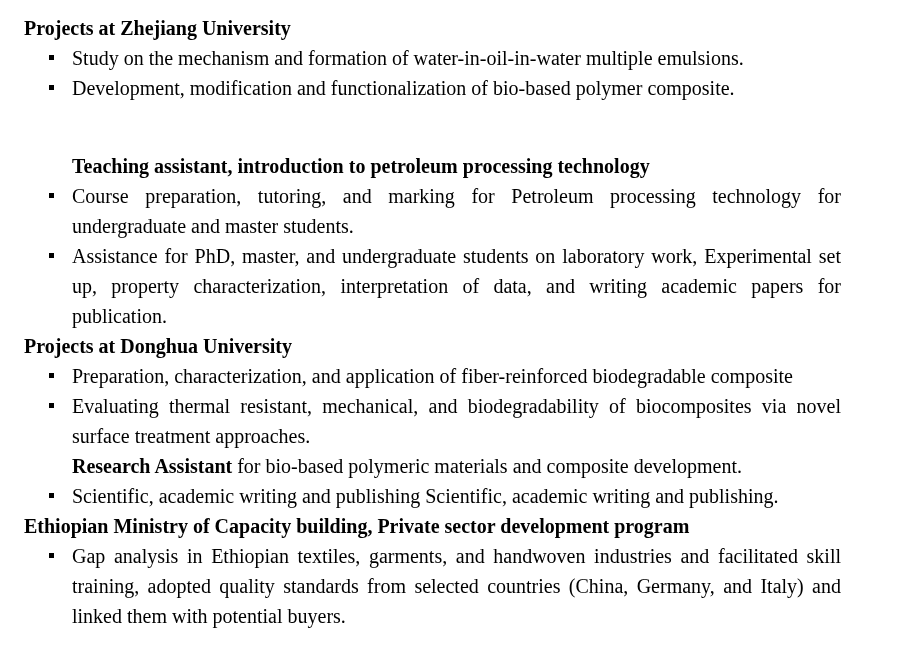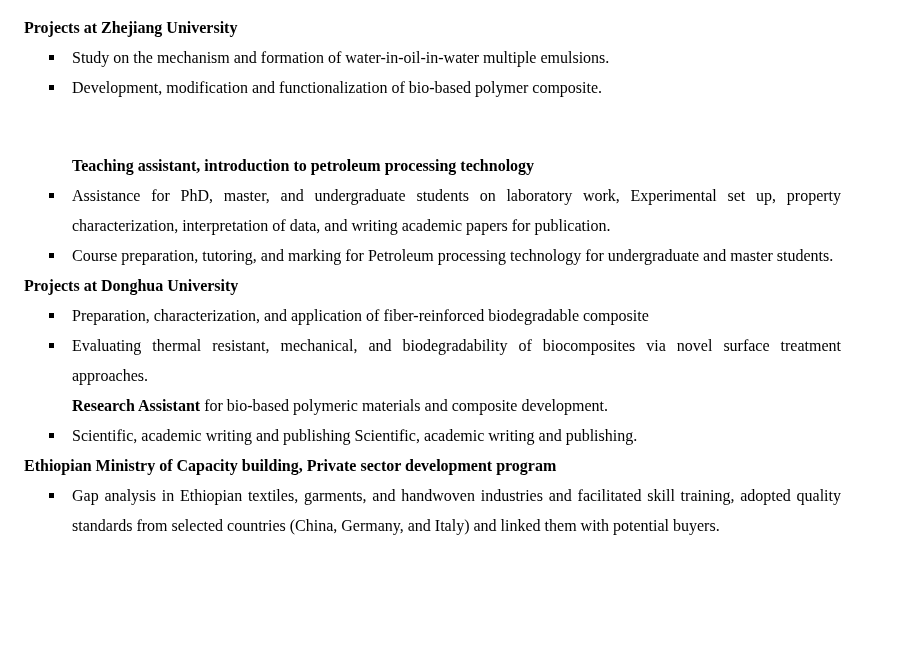--- a/index.html
+++ b/index.html
@@ -7,21 +7,21 @@
     padding: 0;
     background: #ffffff;
   }
   .page {
     position: relative;
     width: 897px;
     height: 650px;
     background: #ffffff;
     color: #000000;
     font-family: "Liberation Serif", "DejaVu Serif", serif;
-    font-size: 16px;
+    font-size: 20px;
     line-height: 30px;
     box-sizing: border-box;
     padding: 13px 56px 0 24px;
     overflow: hidden;
   }
   .section-heading {
     font-weight: bold;
   }
   .item {
     position: relative;
@@ -69,26 +69,26 @@
       <span class="bullet-square"></span>
       <span class="item-text">Development, modification and functionalization of bio-based polymer composite.</span>
     </div>
 
     <div class="item">
       <span class="item-text sub-heading">Teaching assistant, introduction to petroleum processing technology</span>
     </div>
 
     <div class="item justify">
       <span class="bullet-square"></span>
-      <span class="item-text">Assistance for PhD, master, and undergraduate students on laboratory work, Experimental set up, property characterization, interpretation of data, and writing academic papers for publication.</span>
+      <span class="item-text">Course preparation, tutoring, and marking for Petroleum processing technology for undergraduate and master students.</span>
     </div>
 
     <div class="item justify">
       <span class="bullet-square"></span>
-      <span class="item-text">Course preparation, tutoring, and marking for Petroleum processing technology for undergraduate and master students.</span>
+      <span class="item-text">Assistance for PhD, master, and undergraduate students on laboratory work, Experimental set up, property characterization, interpretation of data, and writing academic papers for publication.</span>
     </div>
   </div>
 
   <div>
     <div class="section-heading">Projects at Donghua University</div>
 
     <div class="item">
       <span class="bullet-square"></span>
       <span class="item-text">Preparation, characterization, and application of fiber-reinforced biodegradable composite</span>
     </div>

